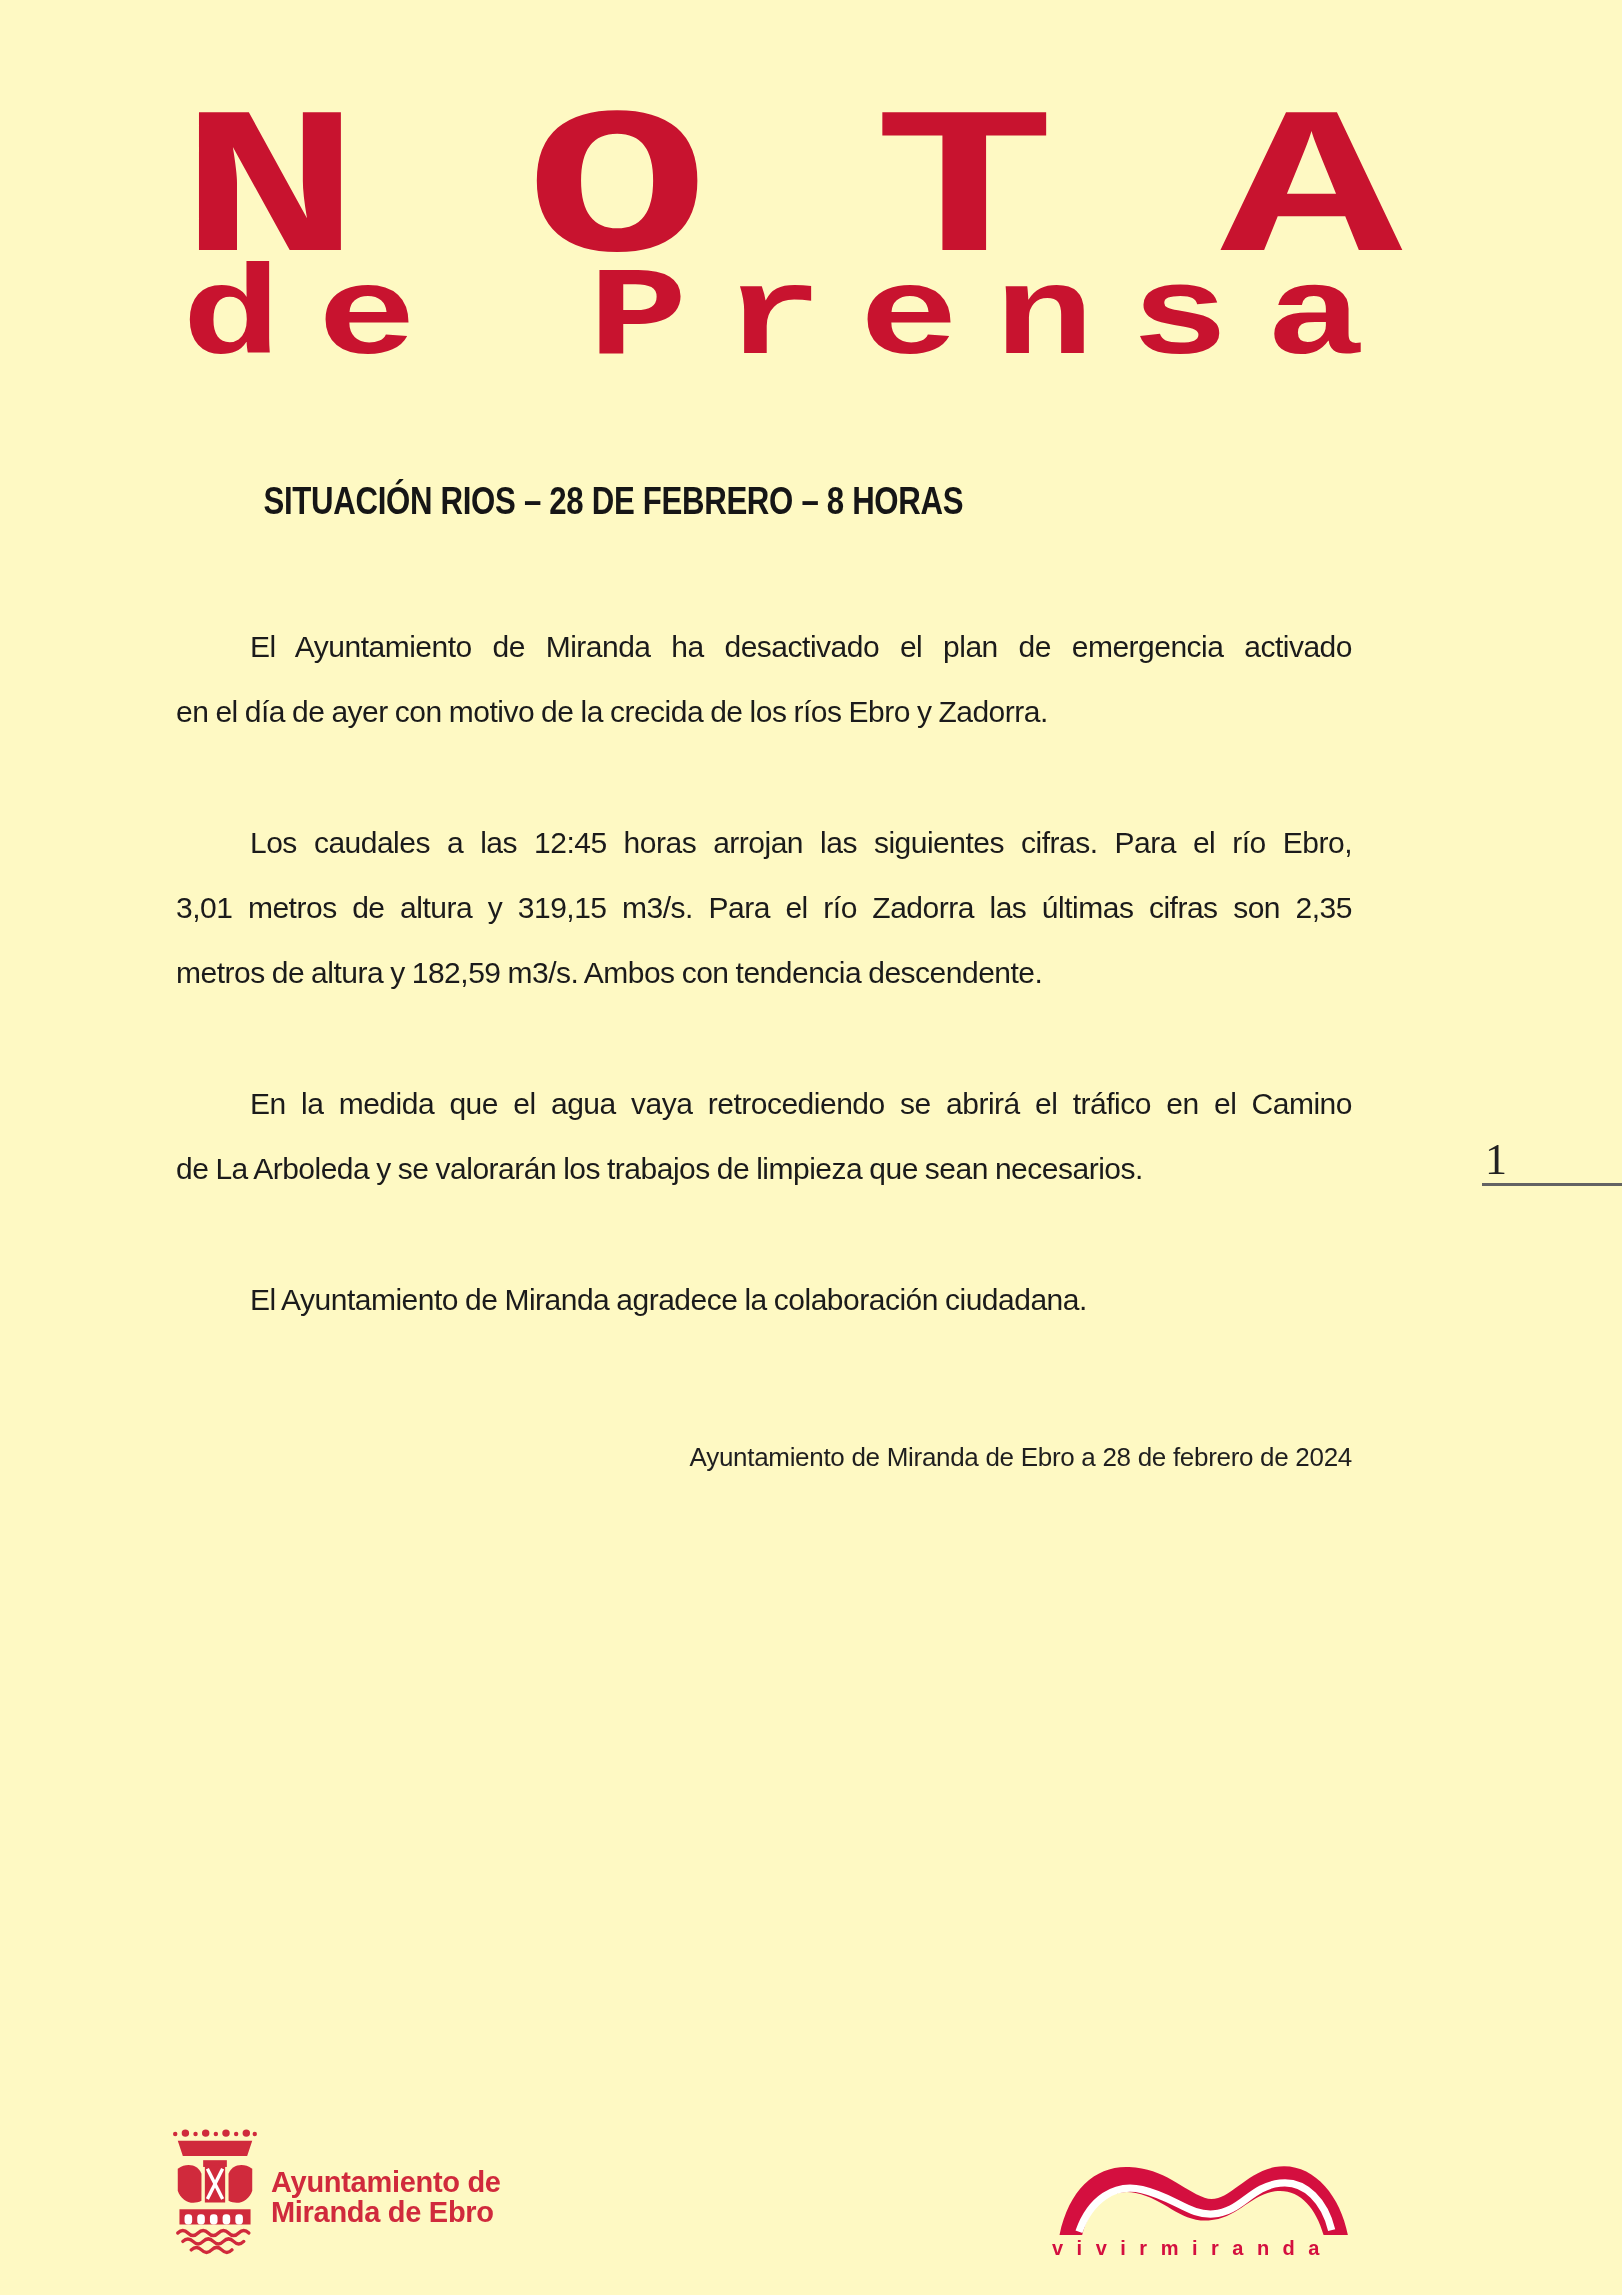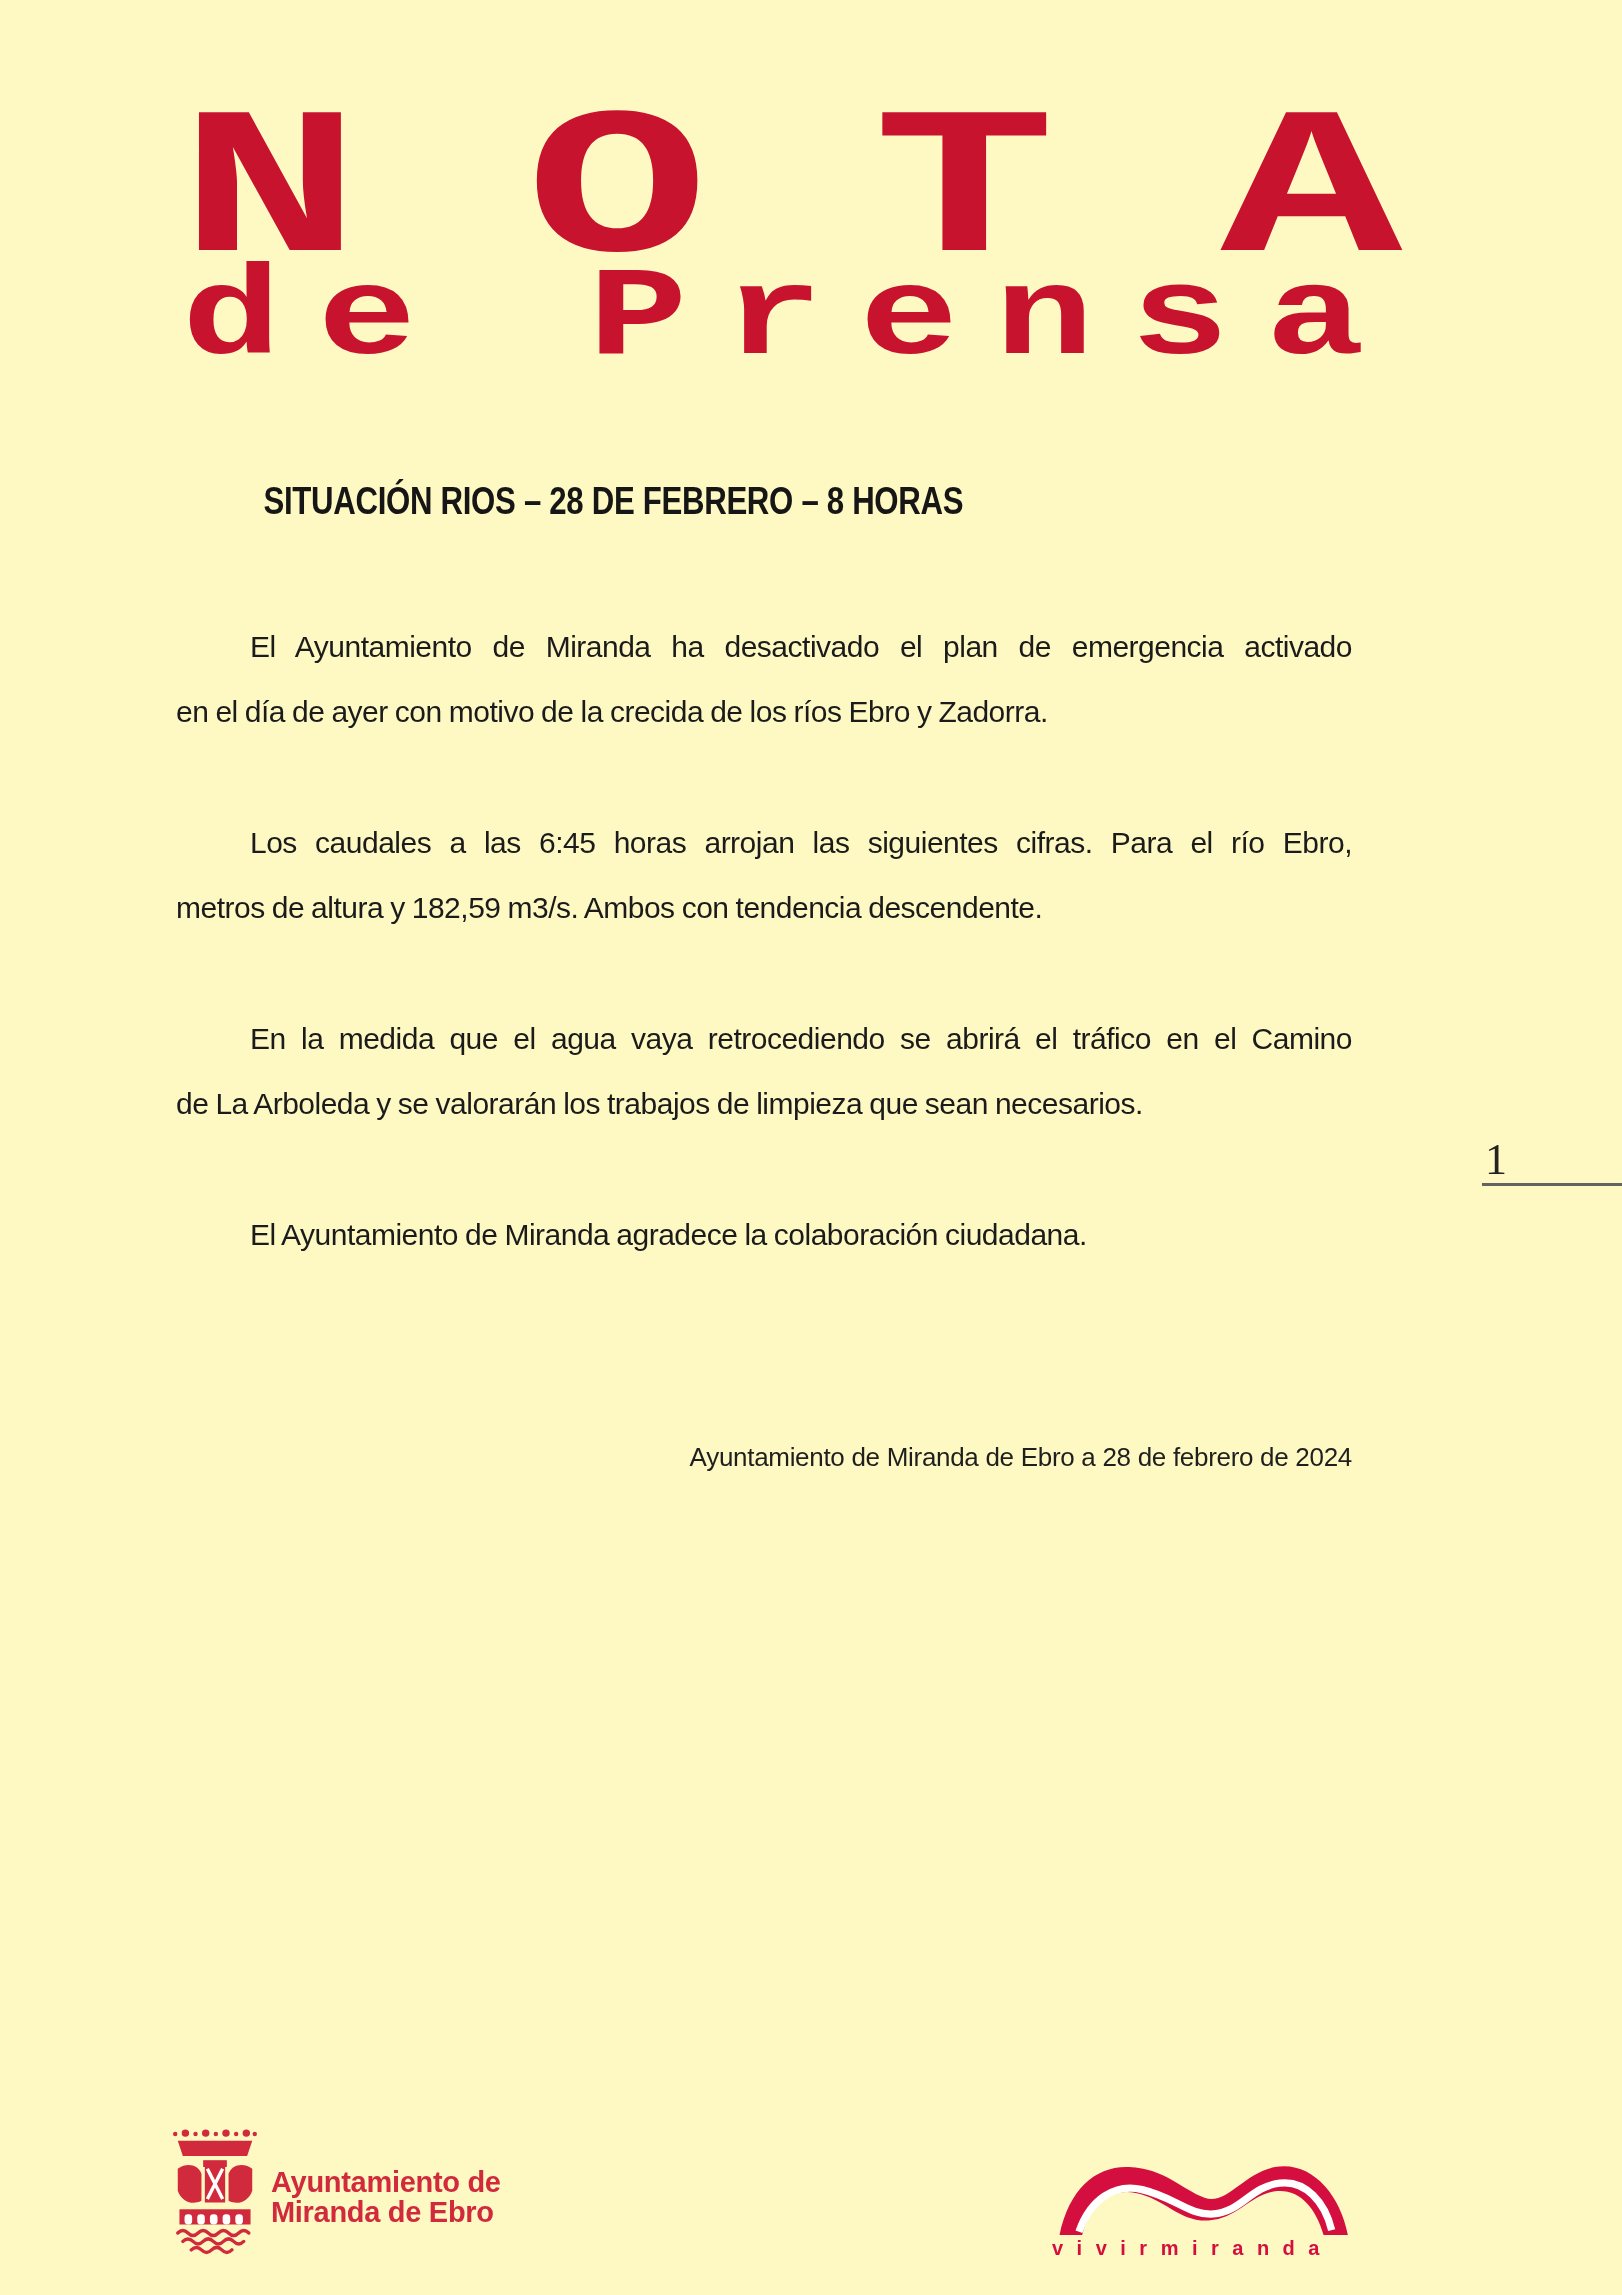--- a/index.html
+++ b/index.html
@@ -84,21 +84,22 @@
   </div>
 
   <h1 class="title"><span class="title-inner">SITUACIÓN RIOS – 28 DE FEBRERO – 8 HORAS</span></h1>
 
   <div class="body-text">
     <div class="para">
       <div class="line first">El Ayuntamiento de Miranda ha desactivado el plan de emergencia activado</div>
       <div class="line lastline">en el día de ayer con motivo de la crecida de los ríos Ebro y Zadorra.</div>
     </div>
     <div class="para">
-      <div class="line first">Los caudales a las 6:45 horas arrojan las siguientes cifras. Para el río Ebro,</div>
+      <div class="line first">Los caudales a las 12:45 horas arrojan las siguientes cifras. Para el río Ebro,</div>
+      <div class="line">3,01 metros de altura y 319,15 m3/s. Para el río Zadorra las últimas cifras son 2,35</div>
       <div class="line lastline">metros de altura y 182,59 m3/s. Ambos con tendencia descendente.</div>
     </div>
     <div class="para">
       <div class="line first">En la medida que el agua vaya retrocediendo se abrirá el tráfico en el Camino</div>
       <div class="line lastline">de La Arboleda y se valorarán los trabajos de limpieza que sean necesarios.</div>
     </div>
     <div class="para">
       <div class="line first lastline">El Ayuntamiento de Miranda agradece la colaboración ciudadana.</div>
     </div>
   </div>

